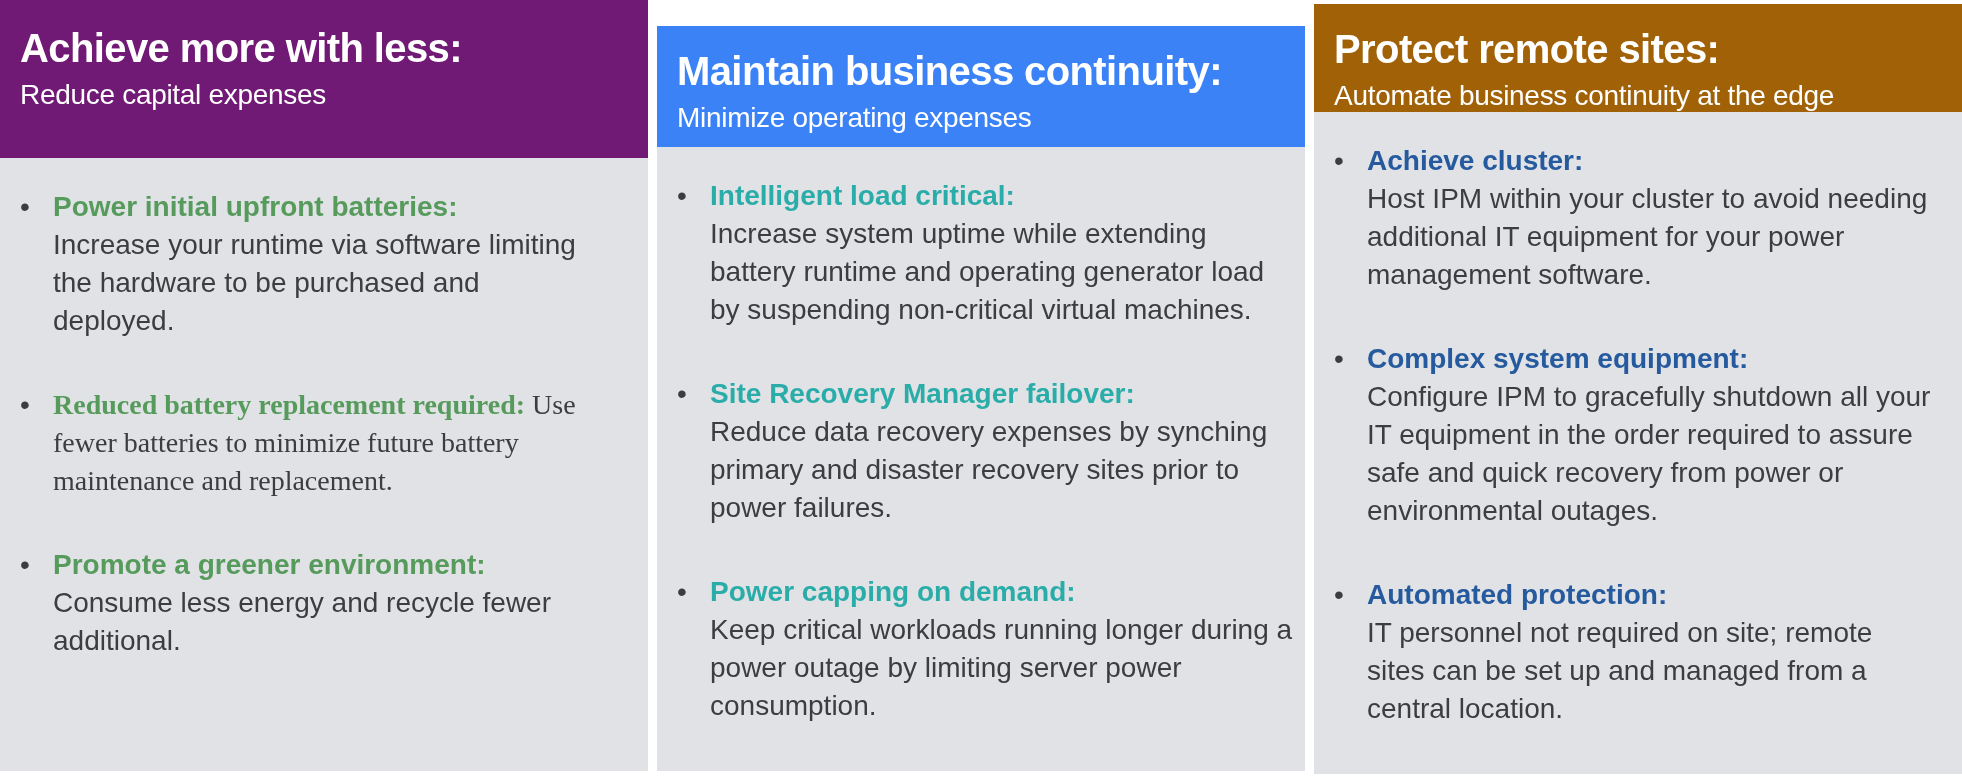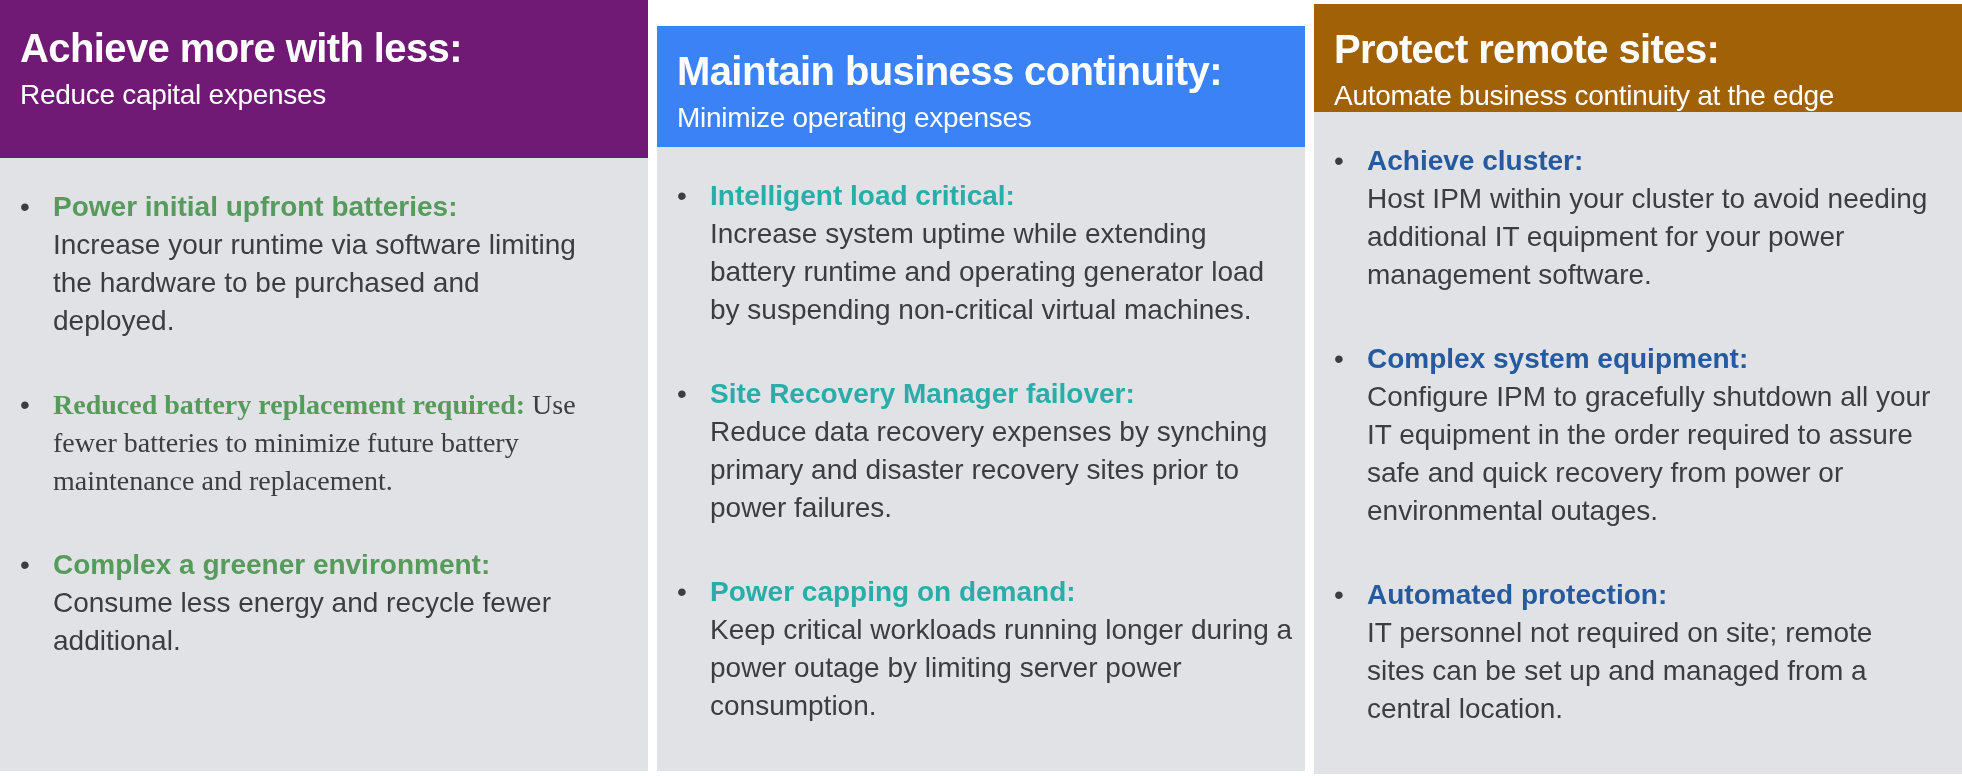--- a/index.html
+++ b/index.html
@@ -97,21 +97,21 @@
         <div class="content">
           <p class="b-para">
             <span class="b-head">Reduced battery replacement required:</span>
             <span class="b-body">Use fewer batteries to minimize future battery maintenance and replacement.</span>
           </p>
         </div>
       </div>
       <div class="bullet">
         <div class="marker">•</div>
         <div class="content">
-          <div class="b-head">Complex a greener environment:</div>
+          <div class="b-head">Promote a greener environment:</div>
           <div class="b-body">Consume less energy and recycle fewer additional.</div>
         </div>
       </div>
     </div>
   </div>
 
   <div class="col col-2 offset" style="--accent: #2aada9;">
     <div class="header" style="background: #3b82f6; margin-top: 26px;">
       <div class="title">Maintain business continuity:</div>
       <div class="subtitle">Minimize operating expenses</div>

